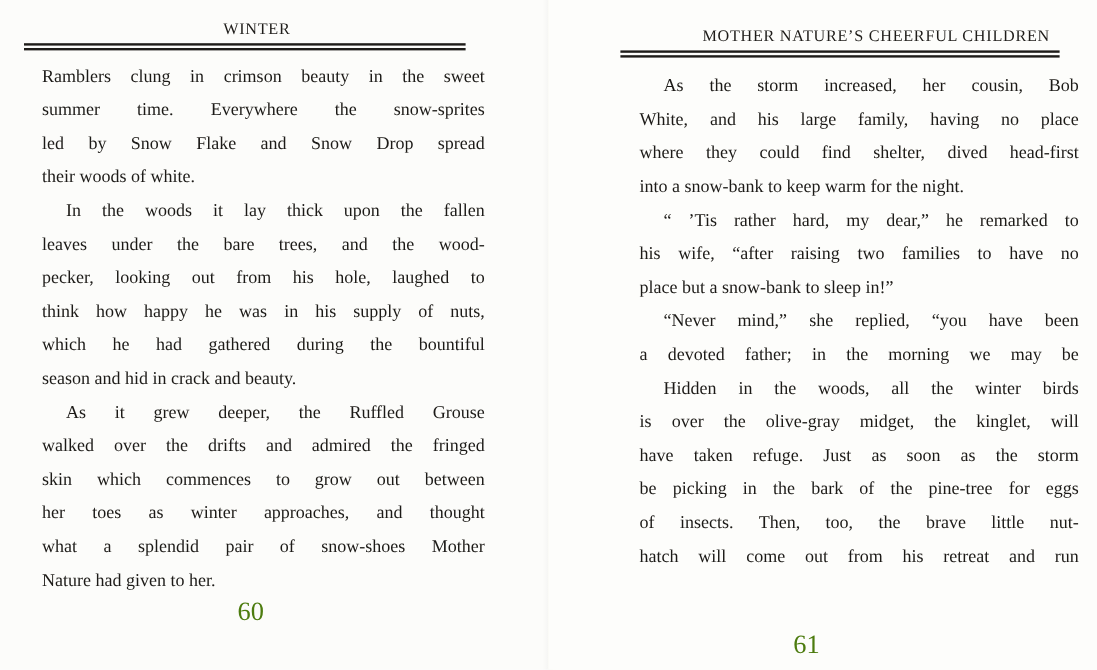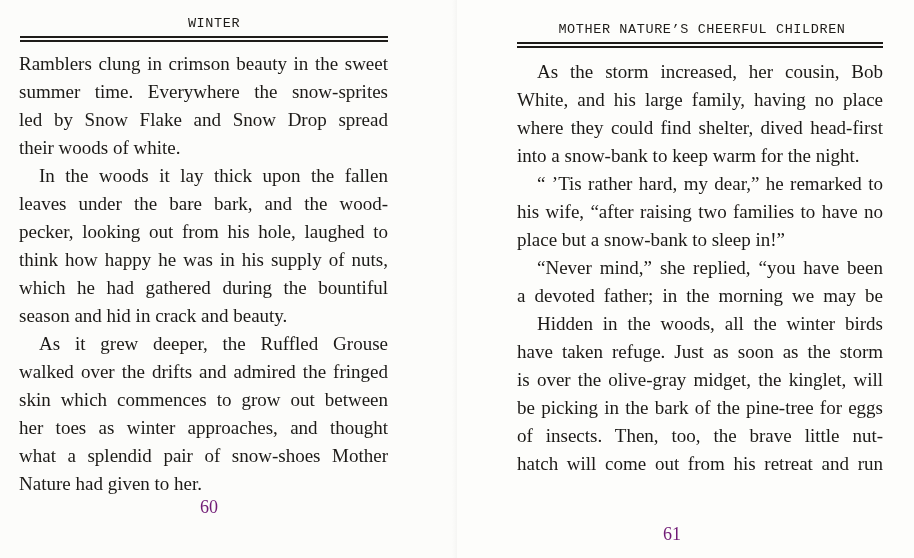--- a/index.html
+++ b/index.html
@@ -11,87 +11,88 @@
   }
   .page { position: absolute; top: 0; height: 558px; }
   .page.left { left: 0; width: 457px; background: #fcfcfa; }
   .page.right { left: 457px; width: 457px; background: #fdfdfb; }
   .gutter {
     position: absolute; left: 452px; top: 0; width: 12px; height: 558px;
     background: linear-gradient(to right, rgba(0,0,0,0) 0%, rgba(0,0,0,0.03) 50%, rgba(0,0,0,0) 100%);
   }
   .running-head {
     position: absolute; text-align: center;
-    font-family: Liberation Mono, monospace;
+    font-family: Liberation Serif, serif;
     font-size: 13.5px; letter-spacing: 0.6px; color: #1e1c19;
   }
   .rule {
     position: absolute; height: 6px;
     border-top: 2px solid #1e1c19; border-bottom: 2px solid #1e1c19;
     box-sizing: border-box;
   }
   .text-block {
     position: absolute;
-    font-size: 19px; line-height: 28px;
+    font-size: 15px; line-height: 28px;
     text-align: justify;
+    margin-left: 16px;
   }
   .line {
     display: block; white-space: nowrap; height: 28px;
     text-align-last: justify; text-align: justify;
   }
   .line.last { text-align-last: left; }
   .line.indent { padding-left: 20px; }
   .folio {
-    position: absolute; font-size: 18px; text-align: center; width: 60px;
-    color: #701a75;
+    position: absolute; font-size: 22px; text-align: center; width: 60px;
+    color: #4d7c0f;
   }
 </style>
 </head>
 <body>
 
 <div class="page left">
   <div class="running-head" style="left:20px; width:388px; top:16px;">WINTER</div>
   <div class="rule" style="left:20px; width:368px; top:36px;"></div>
   <div class="text-block" id="left-text" style="left:19px; width:369px; top:50px;">
       <span class="line">Ramblers clung in crimson beauty in the sweet</span>
       <span class="line">summer time.  Everywhere the snow-sprites</span>
       <span class="line">led by Snow Flake and Snow Drop spread</span>
       <span class="line last">their woods of white.</span>
       <span class="line indent">In the woods it lay thick upon the fallen</span>
-      <span class="line">leaves under the bare bark, and the wood-</span>
+      <span class="line">leaves under the bare trees, and the wood-</span>
       <span class="line">pecker, looking out from his hole, laughed to</span>
       <span class="line">think how happy he was in his supply of nuts,</span>
       <span class="line">which he had gathered during the bountiful</span>
       <span class="line last">season and hid in crack and beauty.</span>
       <span class="line indent">As it grew deeper, the Ruffled Grouse</span>
       <span class="line">walked over the drifts and admired the fringed</span>
       <span class="line">skin which commences to grow out between</span>
       <span class="line">her toes as winter approaches, and thought</span>
       <span class="line">what a splendid pair of snow-shoes Mother</span>
       <span class="line last">Nature had given to her.</span>
     </div>
   <div class="folio" style="left:179px; top:497px;">60</div>
 </div>
 
 <div class="gutter"></div>
 
 <div class="page right">
-  <div class="running-head" style="left:60px; width:370px; top:22px;">MOTHER NATURE’S CHEERFUL CHILDREN</div>
+  <div class="running-head" style="left:48px; width:370px; top:22px;text-align:right;">MOTHER NATURE’S CHEERFUL CHILDREN</div>
   <div class="rule" style="left:60px; width:366px; top:42px;"></div>
   <div class="text-block" id="right-text" style="left:60px; width:366px; top:58px;font-family:Liberation Serif, serif;">
       <span class="line indent">As the storm increased, her cousin, Bob</span>
       <span class="line">White, and his large family, having no place</span>
       <span class="line">where they could find shelter, dived head-first</span>
       <span class="line last">into a snow-bank to keep warm for the night.</span>
       <span class="line indent">“ ’Tis rather hard, my dear,” he remarked to</span>
       <span class="line">his wife, “after raising two families to have no</span>
       <span class="line last">place but a snow-bank to sleep in!”</span>
       <span class="line indent">“Never mind,” she replied, “you have been</span>
       <span class="line">a devoted father; in the morning we may be</span>
       <span class="line indent">Hidden in the woods, all the winter birds</span>
+      <span class="line">is over the olive-gray midget, the kinglet, will</span>
       <span class="line">have taken refuge.  Just as soon as the storm</span>
-      <span class="line">is over the olive-gray midget, the kinglet, will</span>
       <span class="line">be picking in the bark of the pine-tree for eggs</span>
       <span class="line">of insects.  Then, too, the brave little nut-</span>
       <span class="line">hatch will come out from his retreat and run</span>
     </div>
   <div class="folio" style="left:185px; top:524px;">61</div>
 </div>
 
 </body></html>

